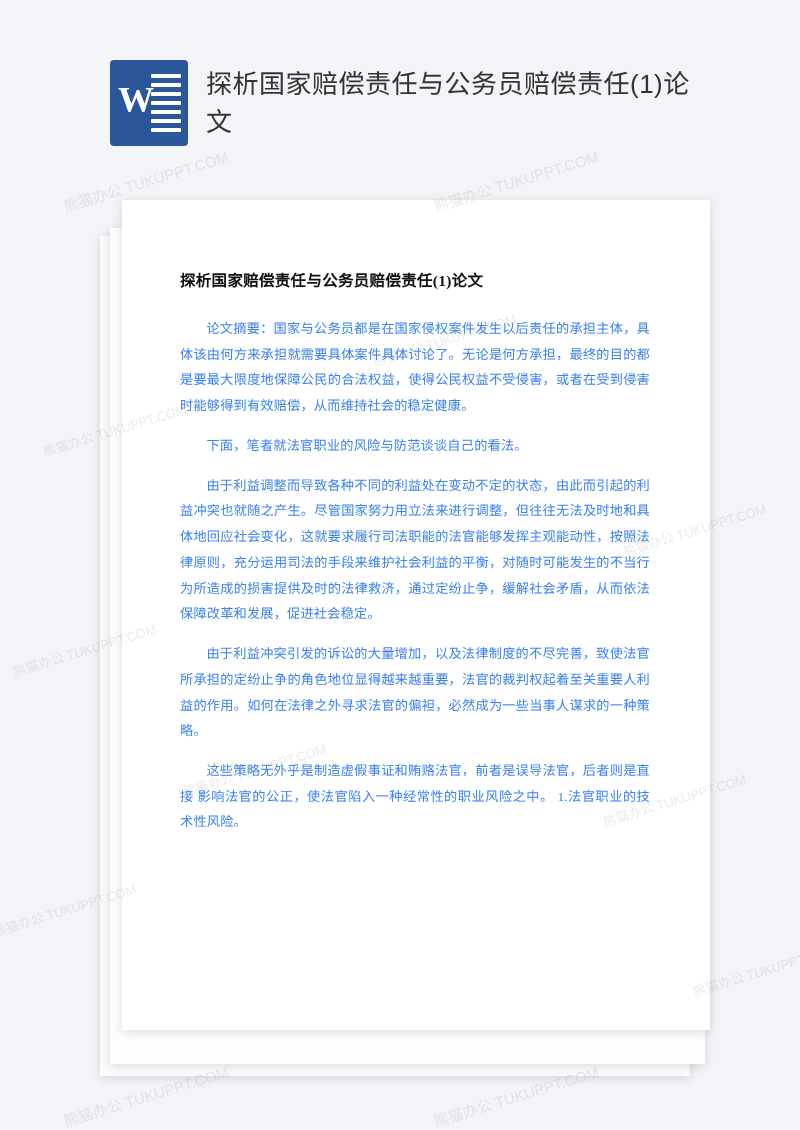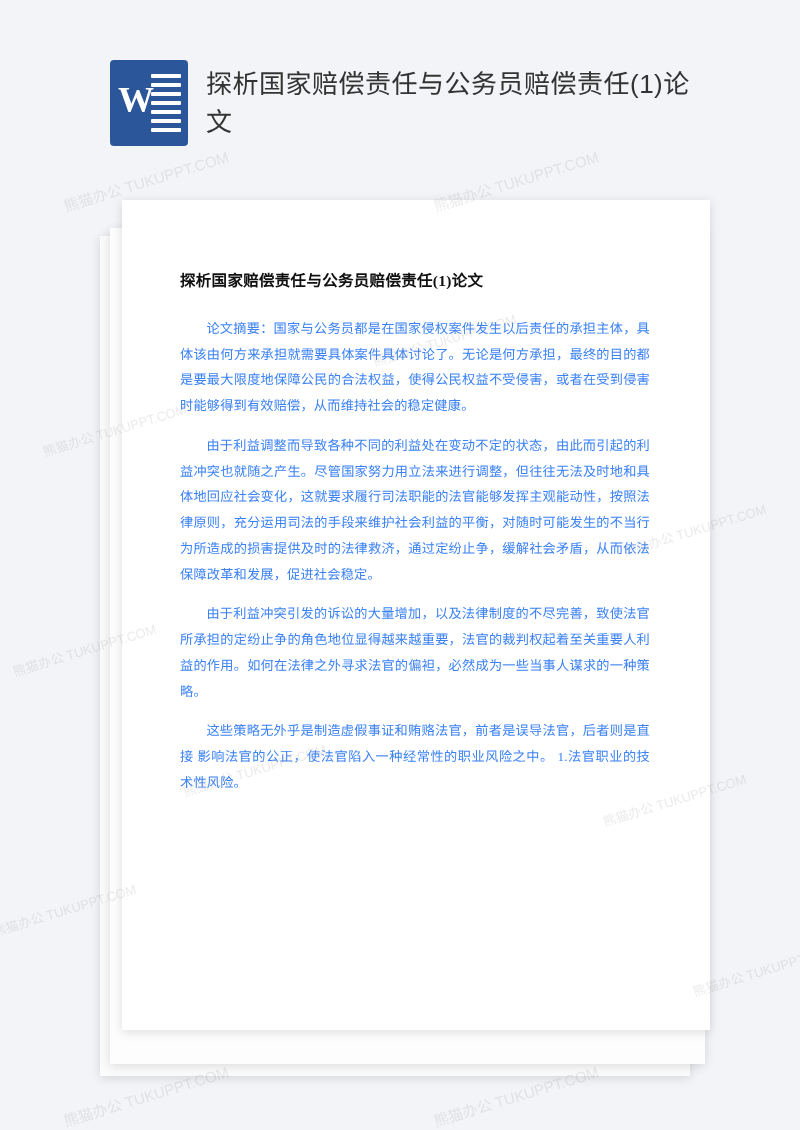--- a/index.html
+++ b/index.html
@@ -165,20 +165,21 @@
   <div class="doc-title">探析国家赔偿责任与公务员赔偿责任(1)论文</div>
 </div>
 
 <div class="paper-stack">
   <div class="sheet sheet-back2"></div>
   <div class="sheet sheet-back1"></div>
   <div class="sheet sheet-front">
     <div class="page-content">
       <div class="page-heading">探析国家赔偿责任与公务员赔偿责任(1)论文</div>
       <p class="para">论文摘要：国家与公务员都是在国家侵权案件发生以后责任的承担主体，具体该由何方来承担就需要具体案件具体讨论了。无论是何方承担，最终的目的都是要最大限度地保障公民的合法权益，使得公民权益不受侵害，或者在受到侵害时能够得到有效赔偿，从而维持社会的稳定健康。</p>
+      <p class="para">下面，笔者就法官职业的风险与防范谈谈自己的看法。</p>
       <p class="para">由于利益调整而导致各种不同的利益处在变动不定的状态，由此而引起的利益冲突也就随之产生。尽管国家努力用立法来进行调整，但往往无法及时地和具体地回应社会变化，这就要求履行司法职能的法官能够发挥主观能动性，按照法律原则，充分运用司法的手段来维护社会利益的平衡，对随时可能发生的不当行为所造成的损害提供及时的法律救济，通过定纷止争，缓解社会矛盾，从而依法保障改革和发展，促进社会稳定。</p>
       <p class="para">由于利益冲突引发的诉讼的大量增加，以及法律制度的不尽完善，致使法官所承担的定纷止争的角色地位显得越来越重要，法官的裁判权起着至关重要人利益的作用。如何在法律之外寻求法官的偏袒，必然成为一些当事人谋求的一种策略。</p>
       <p class="para">这些策略无外乎是制造虚假事证和贿赂法官，前者是误导法官，后者则是直接 影响法官的公正，使法官陷入一种经常性的职业风险之中。  1.法官职业的技术性风险。</p>
 
     </div>
   </div>
 </div>
 
 <div class="wm wm-big" style="left:60px;  top:170px;">熊猫办公 TUKUPPT.COM</div>
 <div class="wm wm-big" style="left:430px; top:170px;">熊猫办公 TUKUPPT.COM</div>

